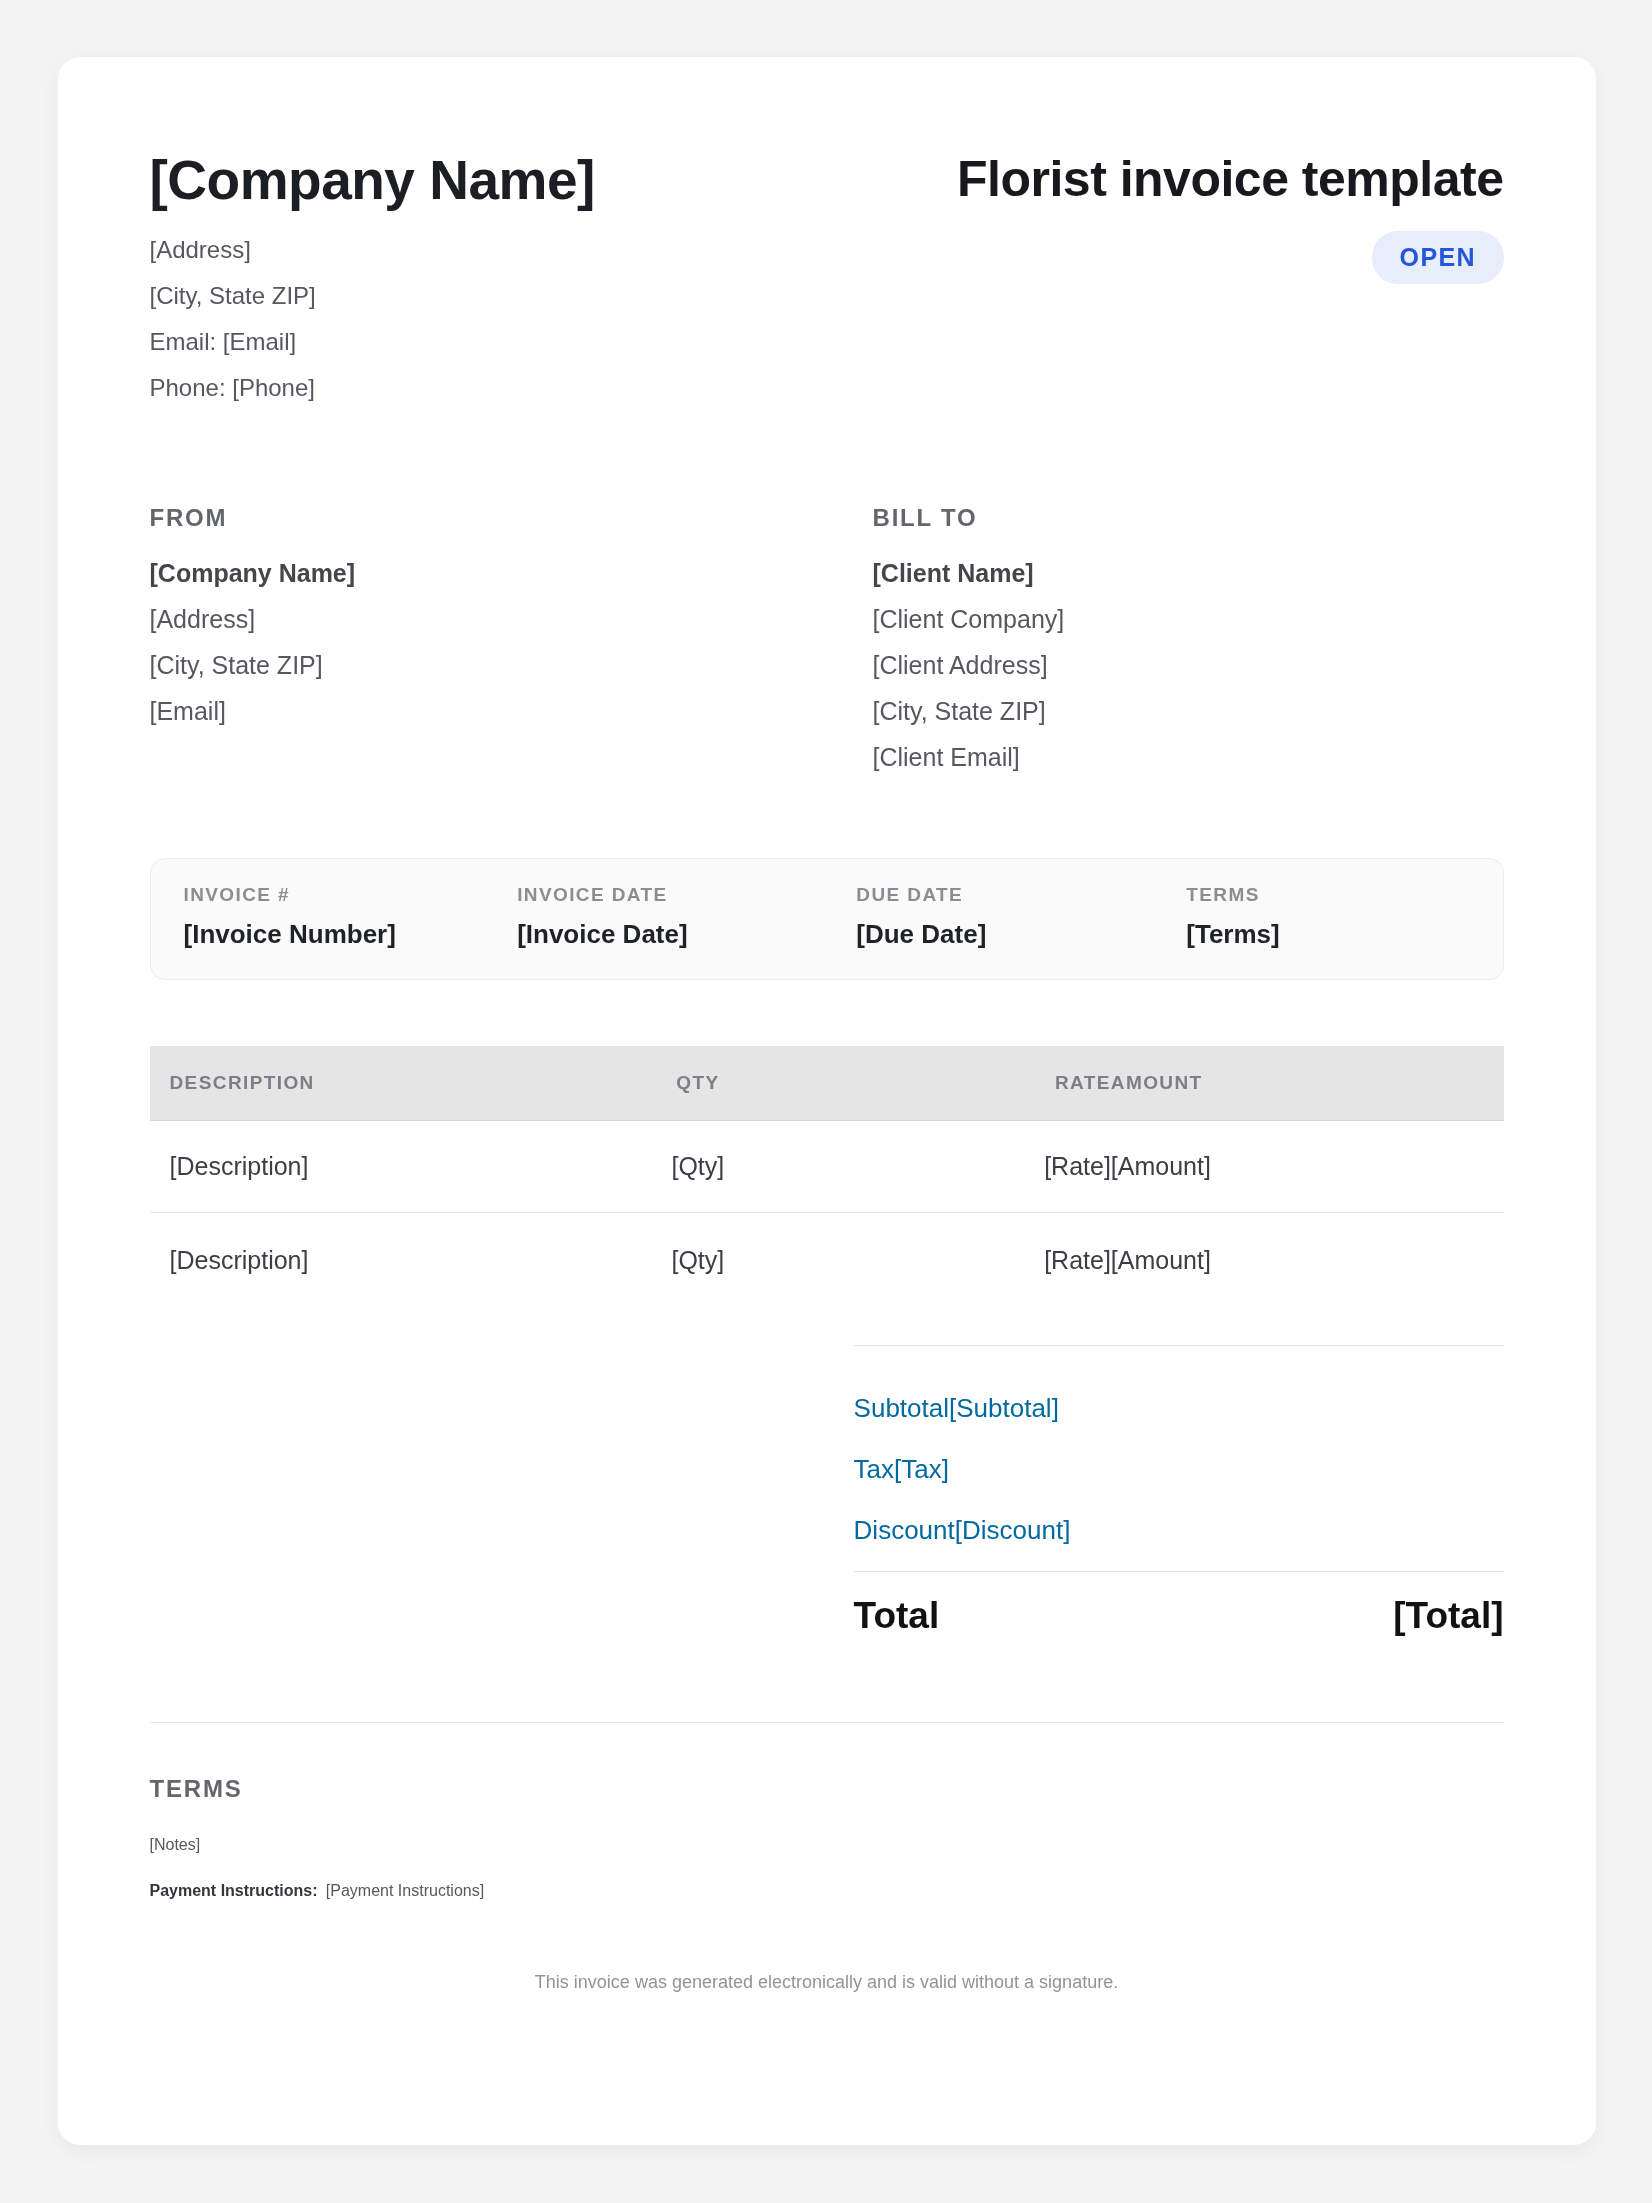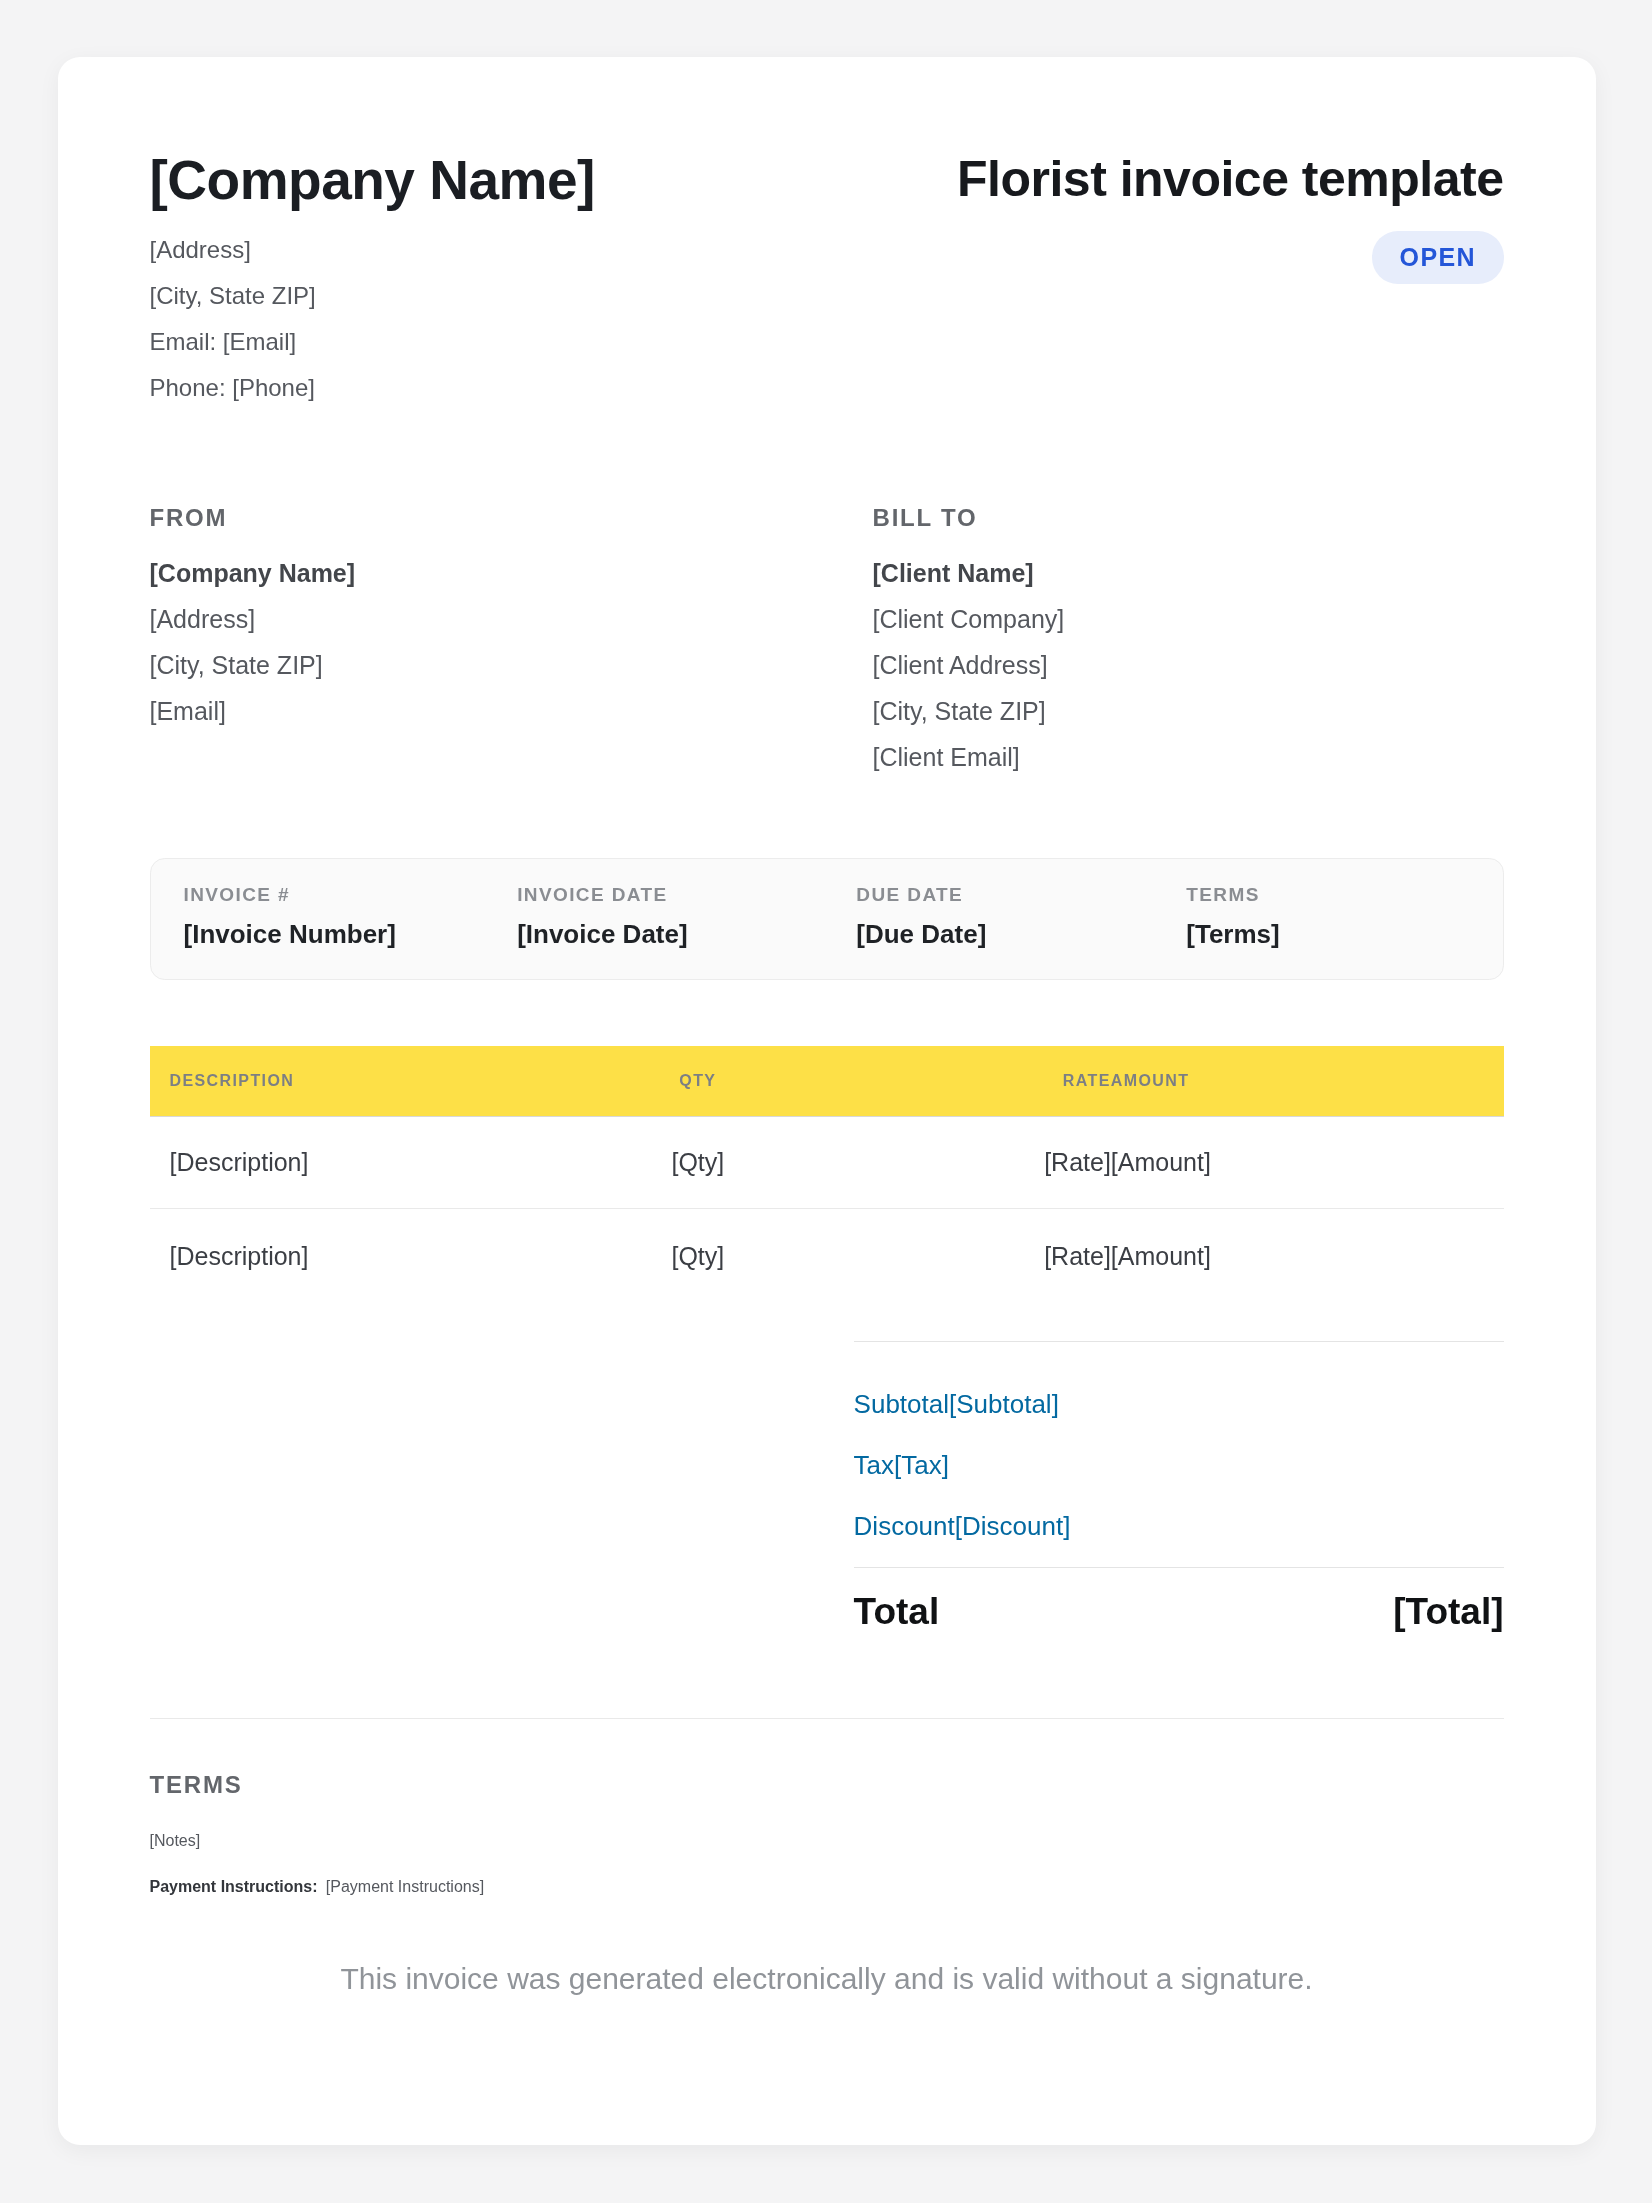--- a/index.html
+++ b/index.html
@@ -54,22 +54,22 @@
   .meta-label { font-size: 19px; font-weight: bold; letter-spacing: 1.4px; color: #8a8d92; line-height: 24px; }
   .meta-value { margin-top: 11px; font-size: 26px; font-weight: bold; color: #1f2226; line-height: 33px; }
 
   
   .items-table { width: 100%; margin-top: 66px; border-collapse: collapse; table-layout: fixed; }
   .items-table col.c1 { width: 34%; }
   .items-table col.c2 { width: 13%; }
   .items-table col.c3 { width: 24%; }
   .items-table col.c4 { width: 29%; }
   .items-table thead th {
-    background: #fde047;
-    font-size: 16px; font-weight: bold; letter-spacing: 1.4px; color: #7c7f84;
+    background: #e5e5e5;
+    font-size: 19px; font-weight: bold; letter-spacing: 1.4px; color: #7c7f84;
     padding: 26px 0;
     border-bottom: 1.8px solid #d8d8d8;
   }
   .items-table th.col-desc, .items-table td.col-desc { text-align: left; padding-left: 20px; }
   .items-table th.col-qty,  .items-table td.col-qty  { text-align: center; }
   .items-table th.col-rate, .items-table td.col-rate { text-align: right; }
   .items-table th.col-amt,  .items-table td.col-amt  { text-align: left; padding-right: 22px; }
   .items-table tbody td { font-size: 25px; color: #3b3e44; padding: 31px 0; }
   .items-table tbody tr.row-divider td { border-bottom: 1.8px solid #e9e9e9; }
   .items-table tbody tr:last-child td { padding-top: 33px; padding-bottom: 14.7px; }
@@ -83,21 +83,21 @@
   .trow-total { display: flex; justify-content: space-between; padding-top: 24px; font-size: 37px; font-weight: bold; color: #101214; line-height: 40px; }
 
   
   .notes-divider { border: 0; border-top: 1.8px solid #e9e9e9; margin-top: 86px; }
   .notes { margin-top: 51px; }
   .notes-body { margin-top: 18.4px; font-size: 16px; line-height: 46px; color: #55585e; }
   .payment-label { font-weight: bold; color: #33363b; }
   .payment-value { margin-left: 8.3px; }
 
   
-  .footer-note { margin-top: 55px; text-align: center; font-size: 30px; color: #909499; line-height: 27.5px; }
+  .footer-note { margin-top: 55px; text-align: center; font-size: 18px; color: #909499; line-height: 27.5px; }
 </style>
 </head>
 <body>
 
 <div class="card">
 
   <div class="top-header">
     <div>
       <div class="company-name">[Company Name]</div>
       <div class="company-contact">

